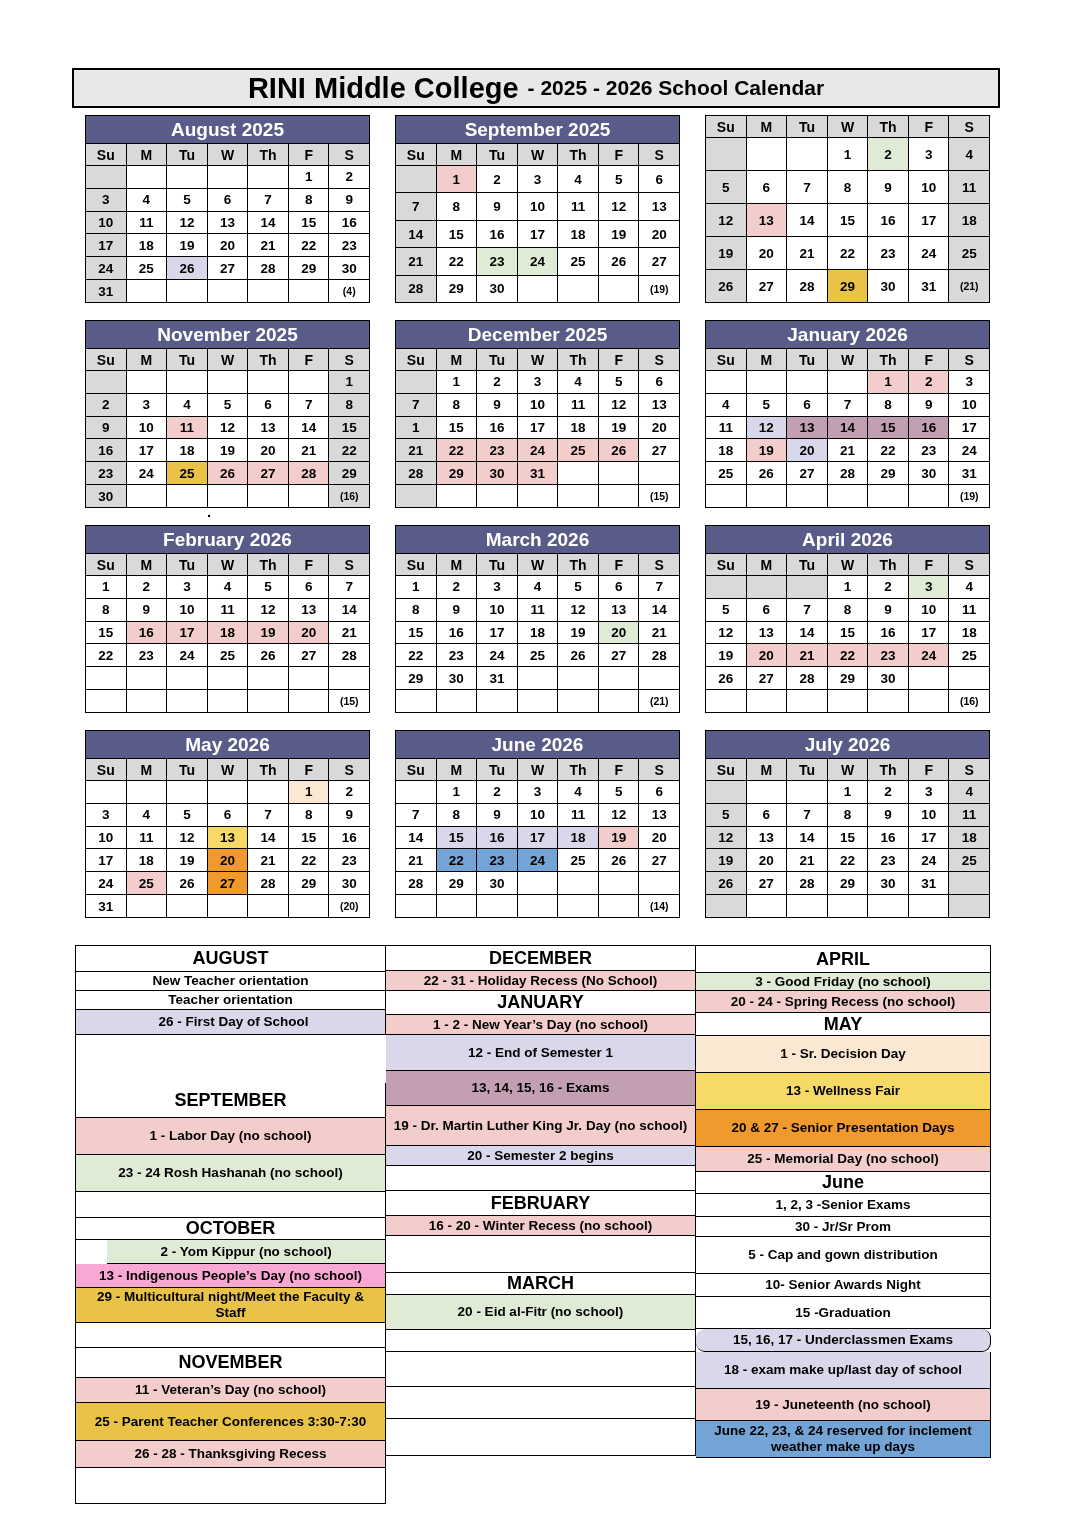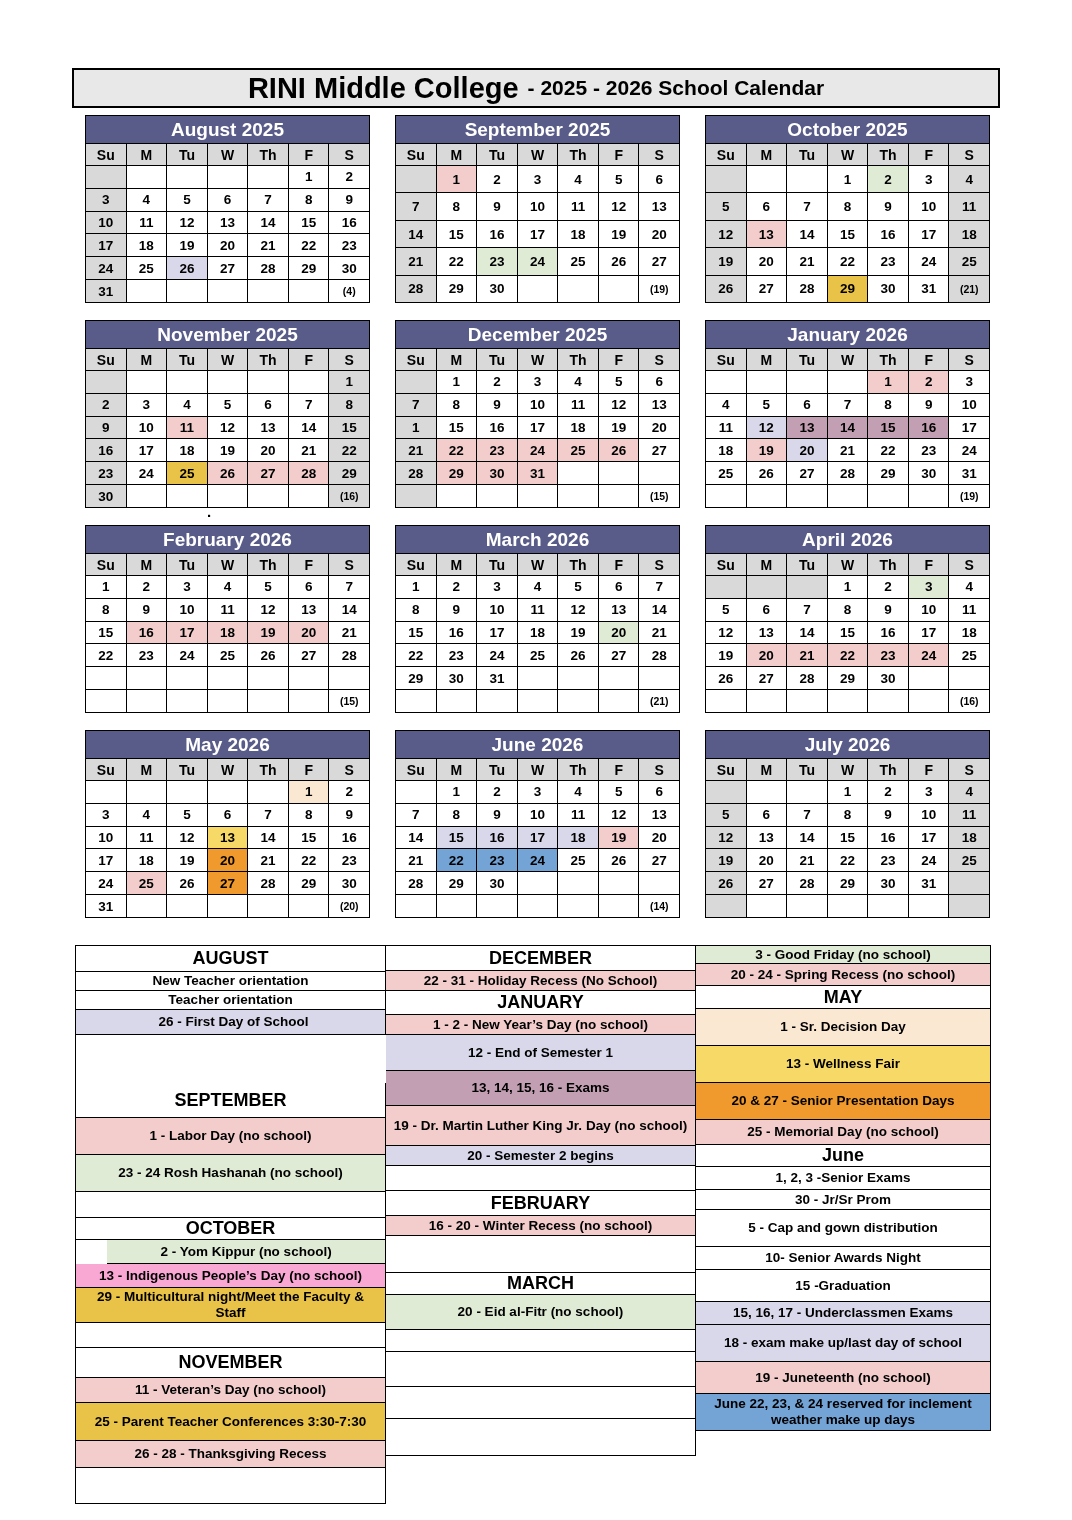--- a/index.html
+++ b/index.html
@@ -184,21 +184,20 @@
         <div class="mcell" style="background: rgb(217, 217, 217);">28</div>
         <div class="mcell">29</div>
         <div class="mcell">30</div>
         <div class="mcell"></div>
         <div class="mcell"></div>
         <div class="mcell"></div>
         <div class="mcell count">(19)</div>
       </div>
     </div>
     <div class="month">
-      <div class="mtitle">October 2025</div>
       <div class="mrow dow">
         <div class="mcell dowc">Su</div>
         <div class="mcell dowc">M</div>
         <div class="mcell dowc">Tu</div>
         <div class="mcell dowc">W</div>
         <div class="mcell dowc">Th</div>
         <div class="mcell dowc">F</div>
         <div class="mcell dowc">S</div>
       </div>
       <div class="mrow">
@@ -880,31 +879,32 @@
       <div class="lcell" style="background: rgb(242, 205, 204); height: 20px; flex: 0 0 20px;">16 - 20 - Winter Recess (no school)</div>
       <div class="lcell" style="height: 37px; flex: 0 0 37px;"></div>
       <div class="lcell lheader" style="height: 22px; flex: 0 0 22px;">MARCH</div>
       <div class="lcell" style="background: rgb(223, 235, 213); height: 35px; flex: 0 0 35px;">20 - Eid al-Fitr (no school)</div>
       <div class="lcell" style="height: 22px; flex: 0 0 22px;"></div>
       <div class="lcell" style="height: 35px; flex: 0 0 35px;"></div>
       <div class="lcell" style="height: 32px; flex: 0 0 32px;"></div>
       <div class="lcell" style="height: 37px; flex: 0 0 37px;"></div>
     </div>
     <div class="lcol" style="width: 295px;">
+      <div class="lcell lheader" style="height: 27px; flex: 0 0 27px;">APRIL</div>
       <div class="lcell" style="background: rgb(223, 235, 213); height: 18px; flex: 0 0 18px;">3 - Good Friday (no school)</div>
       <div class="lcell" style="background: rgb(242, 205, 204); height: 22px; flex: 0 0 22px;">20 - 24 - Spring Recess (no school)</div>
       <div class="lcell lheader" style="height: 23px; flex: 0 0 23px;">MAY</div>
       <div class="lcell" style="background: rgb(251, 232, 210); height: 37px; flex: 0 0 37px;">1 - Sr. Decision Day</div>
       <div class="lcell" style="background: rgb(246, 217, 102); height: 37px; flex: 0 0 37px;">13 - Wellness Fair</div>
       <div class="lcell" style="background: rgb(240, 153, 45); height: 37px; flex: 0 0 37px;">20 &amp; 27 - Senior Presentation Days</div>
       <div class="lcell" style="background: rgb(242, 205, 204); height: 25px; flex: 0 0 25px;">25 - Memorial Day (no school)</div>
       <div class="lcell lheader" style="height: 22px; flex: 0 0 22px;">June</div>
       <div class="lcell" style="height: 23px; flex: 0 0 23px;">1, 2, 3 -Senior Exams</div>
       <div class="lcell" style="height: 20px; flex: 0 0 20px;">30 - Jr/Sr Prom</div>
       <div class="lcell" style="height: 37px; flex: 0 0 37px;">5 - Cap and gown distribution</div>
       <div class="lcell" style="height: 23px; flex: 0 0 23px;">10- Senior Awards Night</div>
       <div class="lcell" style="height: 32px; flex: 0 0 32px;">15 -Graduation</div>
-      <div class="lcell" style="background: rgb(217, 215, 234); height: 23px; flex: 0 0 23px;">15, 16, 17 - Underclassmen Exams</div>
+      <div class="lcell" style="background: rgb(217, 215, 234); height: 23px; flex: 0 0 23px; border-radius: 9px;">15, 16, 17 - Underclassmen Exams</div>
       <div class="lcell" style="background: rgb(217, 215, 234); height: 37px; flex: 0 0 37px;">18 - exam make up/last day of school</div>
       <div class="lcell" style="background: rgb(242, 205, 204); height: 32px; flex: 0 0 32px;">19 - Juneteenth (no school)</div>
       <div class="lcell" style="background: rgb(116, 163, 214); height: 37px; flex: 0 0 37px;">June  22, 23, &amp; 24 reserved for inclement weather make up days</div>
     </div>
   </div>
 
 </body></html>

